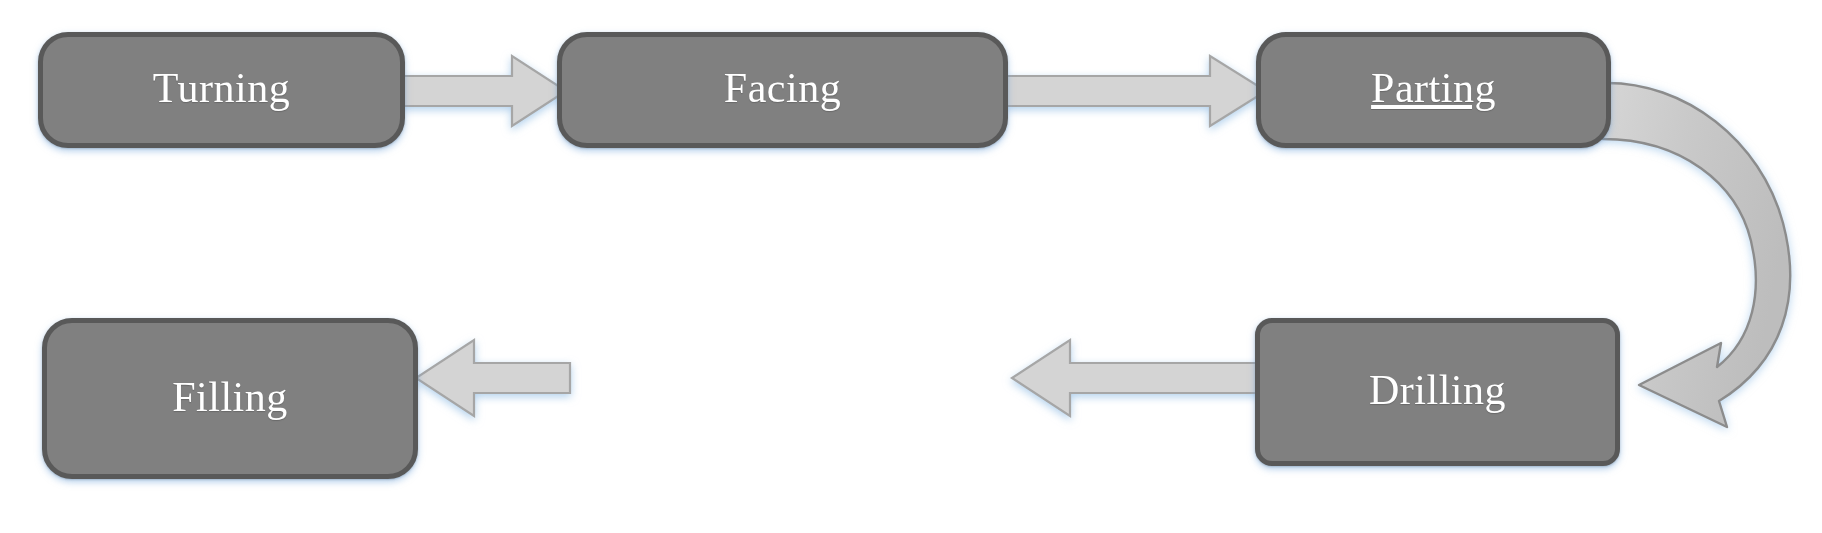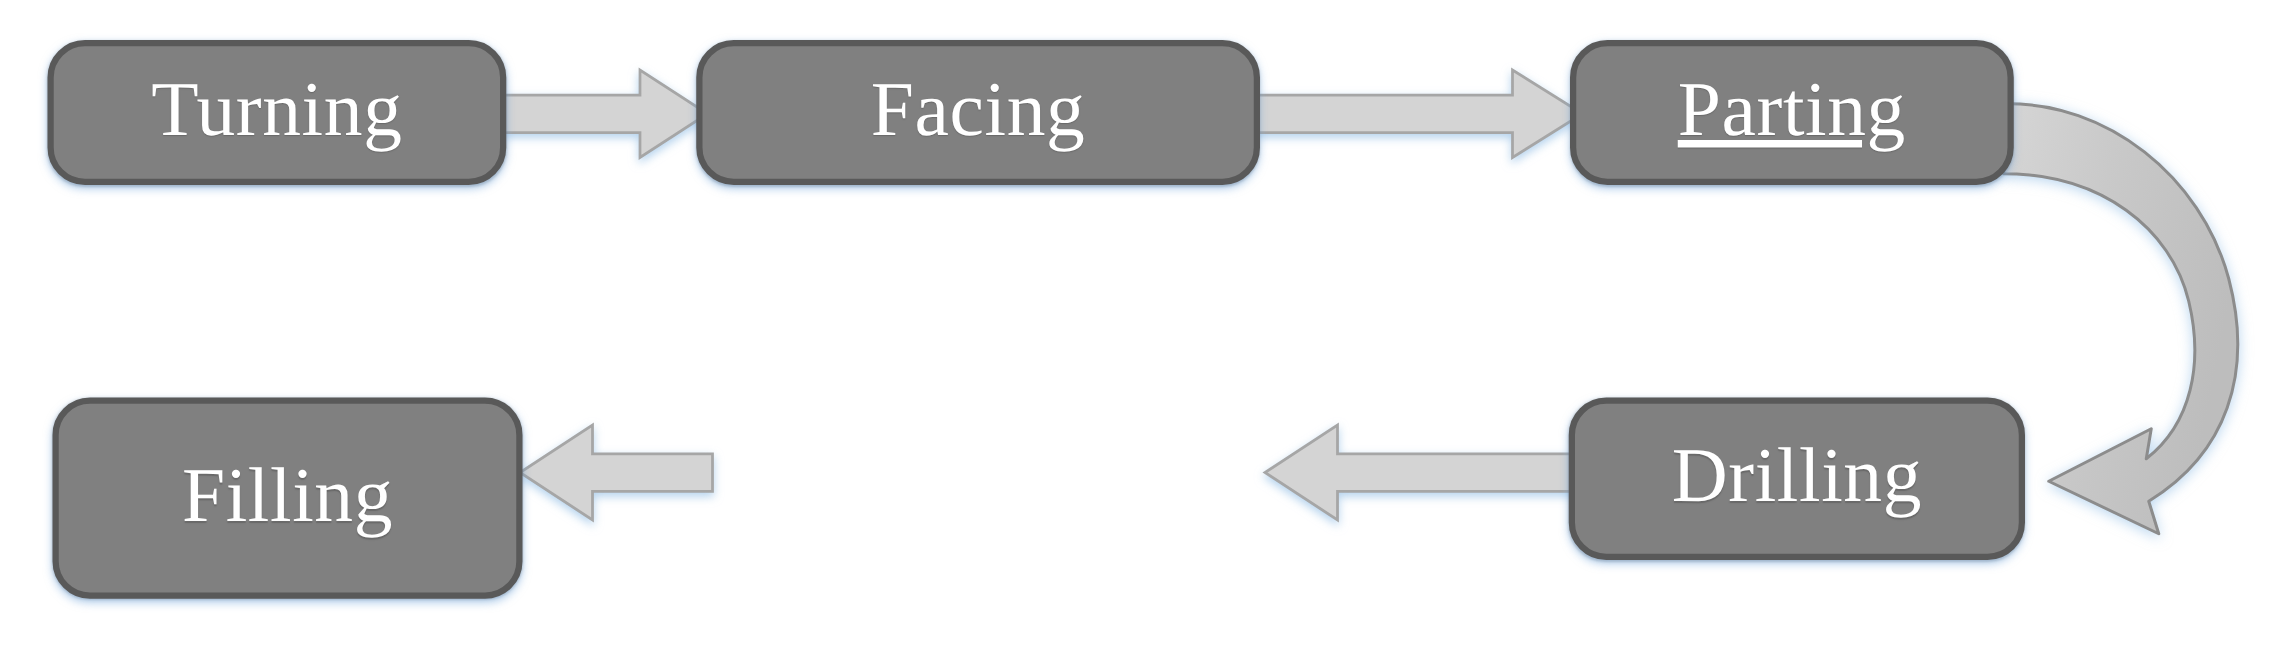--- a/index.html
+++ b/index.html
@@ -24,21 +24,21 @@
     box-sizing: border-box;
     display: flex;
     align-items: center;
     justify-content: center;
     background: #808080;
     border: 5px solid #595959;
     border-radius: 30px;
     color: #ffffff;
     font-family: "Liberation Serif", "DejaVu Serif", serif;
     font-weight: 400;
-    font-size: 62px;
+    font-size: 42px;
     line-height: 1;
     letter-spacing: 0.5px;
     z-index: 5;
     box-shadow: 0 3px 7px rgba(120,170,220,0.55),
                 0 1px 2px rgba(90,90,90,0.35);
     text-shadow: 0 1px 1px rgba(60,60,60,0.35);
   }
   .node-label {
     display: block;
     transform: translateY(-2px);
@@ -67,21 +67,21 @@
   </div>
 
   <div class="node" style="left:557px; top:32px; width:451px; height:116px;">
     <span class="node-label">Facing</span>
   </div>
 
   <div class="node" style="left:1256px; top:32px; width:355px; height:116px;text-decoration:underline;">
     <span class="node-label">Parting</span>
   </div>
 
-  <div class="node" style="left:1255px; top:318px; width:365px; height:130px;">
+  <div class="node" style="left:1255px; top:318px; width:365px; height:148px;border-radius:17px;">
     <span class="node-label">Drilling</span>
   </div>
 
 
   <div class="node" style="left:42px; top:318px; width:376px; height:161px;">
     <span class="node-label">Filling</span>
   </div>
 
   <svg class="arrow-straight" style="left:400px; top:50px;" width="170" height="82" viewBox="0 0 170 82">
     <polygon points="2,26 112,26 112,6 166,41 112,76 112,56 2,56" fill="#D4D4D4" stroke="#A6A6A6" stroke-width="2.2" stroke-linejoin="miter"></polygon>

